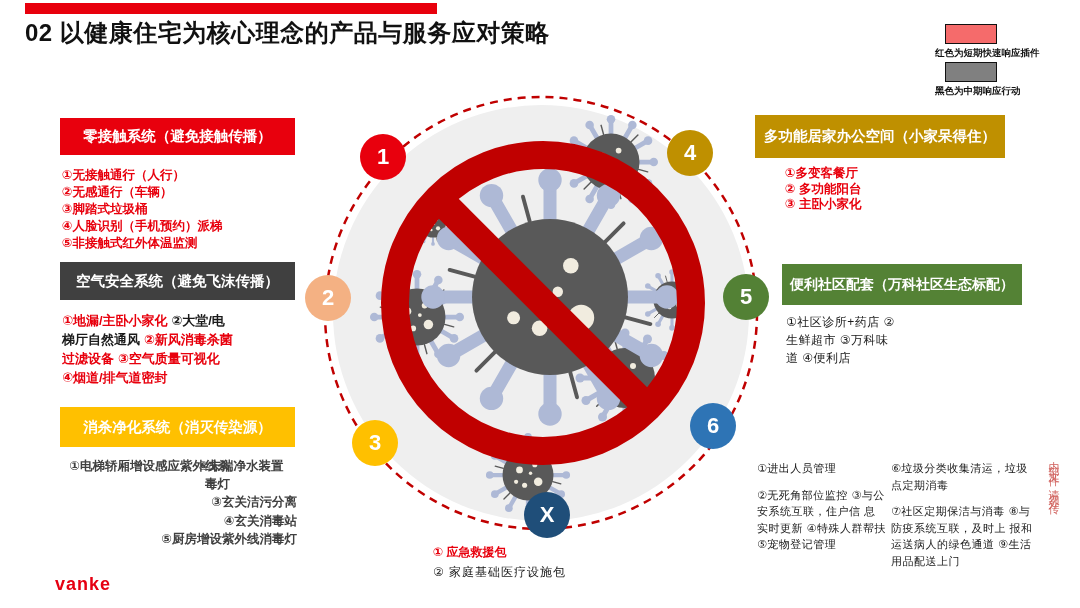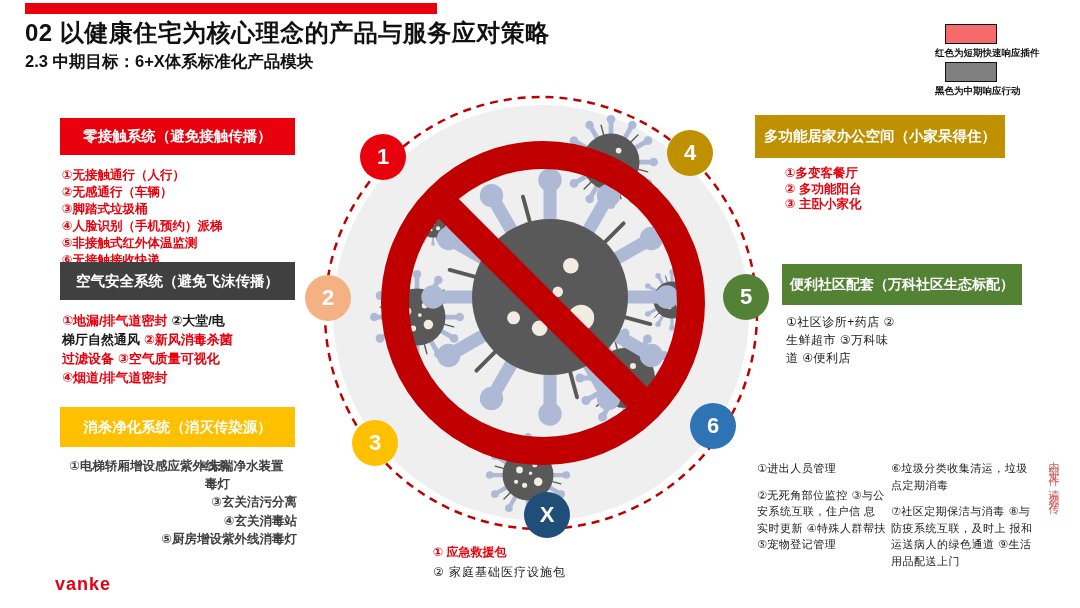--- a/index.html
+++ b/index.html
@@ -53,21 +53,20 @@
   .watermark{left:1046px;top:452px;writing-mode:vertical-rl;color:#D0605C;font-size:11px;
              letter-spacing:5px;height:150px;}
 </style>
 </head>
 <body>
 
 <div class="canvas">
 
   <div class="abs accent-bar"></div>
   <h1 class="abs title">02 以健康住宅为核心理念的产品与服务应对策略</h1>
-  <h2 class="abs subtitle">2.3 中期目标：6+X体系标准化产品模块</h2>
 
   <div class="abs legend">
     <div class="legend-item">
       <div class="swatch" style="background-color: rgb(245, 107, 107);"></div>
       <div class="legend-label">红色为短期快速响应插件</div>
     </div>
     <div class="legend-item">
       <div class="swatch" style="background-color: rgb(128, 128, 128);"></div>
       <div class="legend-label">黑色为中期响应行动</div>
     </div>
@@ -146,26 +145,25 @@
   <div class="badge b6" style="background-color: rgb(46, 116, 181);">6</div>
   <div class="badge b7" style="background-color: rgb(31, 78, 121);">X</div>
 
   <div class="abs sec-header h1a" style="background-color: rgb(232, 0, 13);">零接触系统（避免接触传播）</div>
   <div class="abs red-list s1-items" style="color: rgb(232, 0, 13);">
     <div class="li">①无接触通行（人行）</div>
     <div class="li">②无感通行（车辆）</div>
     <div class="li">③脚踏式垃圾桶</div>
     <div class="li">④人脸识别（手机预约）派梯</div>
     <div class="li">⑤非接触式红外体温监测</div>
-    <div class="li">⑥无接触接收快递</div>
   </div>
 
   <div class="abs sec-header h2a" style="background-color: #404040;">空气安全系统（避免飞沫传播）</div>
   <div class="abs s2-para">
-    <span style="color: rgb(232, 0, 13);">①地漏/排气道密封 </span>
+    <span style="color: rgb(232, 0, 13);">①地漏/主卧小家化 </span>
     <span style="color: rgb(26, 26, 26);">②大堂/电梯厅自然通风 </span>
     <span style="color: rgb(232, 0, 13);">②新风消毒杀菌过滤设备 </span>
     <span style="color: rgb(232, 0, 13);">③空气质量可视化 </span>
     <span style="color: rgb(232, 0, 13);">④烟道/排气道密封</span>
   </div>
 
   <div class="abs sec-header h3a" style="background-color: rgb(255, 192, 0);">消杀净化系统（消灭传染源）</div>
   <div class="abs red-list s3-items" style="color: #404040; text-align: right;">
     <div class="s3-main">①电梯轿厢增设感应紫外线杀毒灯</div>
     <div class="s3-side">⑥末端净水装置</div>

